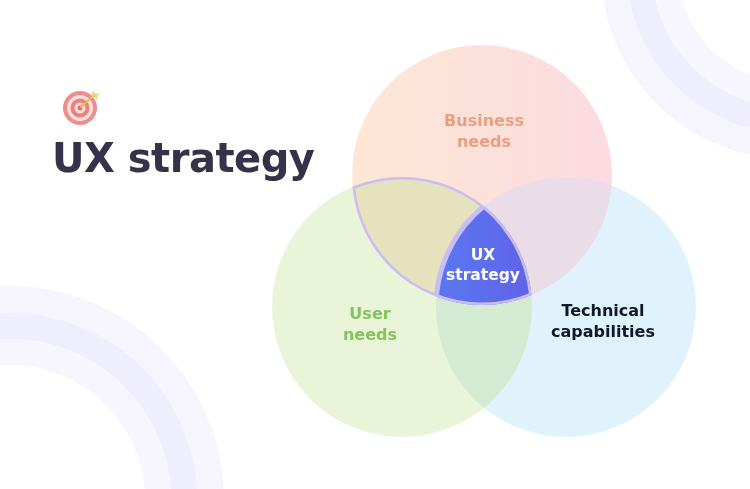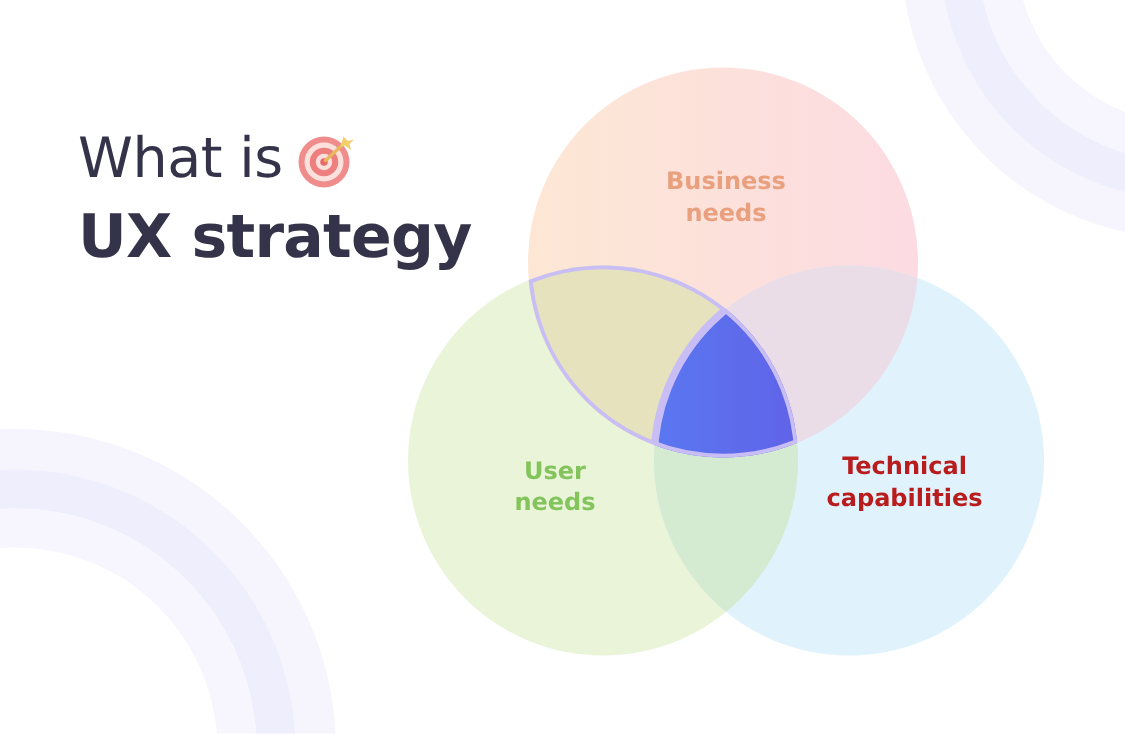--- a/index.html
+++ b/index.html
@@ -51,21 +51,21 @@
     .venn-label {
       position: absolute;
       text-align: center;
       font-weight: 700;
       font-size: 16px;
       line-height: 21px;
       white-space: pre-line;
     }
     .label-business { left: 424px; top: 110px; width: 120px; color: #e9a07e; }
     .label-user     { left: 322px; top: 303px; width: 96px;  color: #84c45c; }
-    .label-tech     { left: 536px; top: 300px; width: 134px; color: #b91c1c; }
+    .label-tech     { left: 536px; top: 300px; width: 134px; color: #0f172a; }
     .label-ux       { left: 434px; top: 245px; width: 98px;  color: #ffffff; font-size: 15.5px; line-height: 20px; }
   </style>
 </head>
 <body>
 
 <div class="canvas">
   <svg width="750" height="489" viewBox="0 0 750 489" style="position:absolute;left:0;top:0;">
     <defs>
       <linearGradient id="gBusiness" x1="0" y1="0" x2="1" y2="0">
         <stop offset="0" stop-color="#fde7d4"></stop>
@@ -115,21 +115,20 @@
           <circle cx="566" cy="307" r="130" fill="url(#gUX)" stroke="#c9bdf6" stroke-width="5"></circle>
           <circle cx="402" cy="307" r="130" fill="none" stroke="#c9bdf6" stroke-width="5"></circle>
           <circle cx="482" cy="175" r="130" fill="none" stroke="#c9bdf6" stroke-width="5"></circle>
         </g>
       </g>
     </g>
   </svg>
 
   <div class="title-block">
     <div class="title-line1">
-      <span>What is</span>
       <span class="target-icon">
         <svg width="44" height="44" viewBox="0 0 44 44">
           <circle cx="20" cy="24" r="17" fill="#f08c8c"></circle>
           <circle cx="20" cy="24" r="13" fill="#fbe0dc"></circle>
           <circle cx="20" cy="24" r="9.5" fill="#ee7f7f"></circle>
           <circle cx="20" cy="24" r="5.5" fill="#fbe0dc"></circle>
           <circle cx="20" cy="24" r="2.5" fill="#ea6b6b"></circle>
           <line x1="21" y1="23" x2="34" y2="11" stroke="#e9b85c" stroke-width="2.2" stroke-linecap="round"></line>
           <path d="M33 7 L36 10 L40 9 L37 12 L38 16 L34 13 L31 14 Z" fill="#f3cf6a"></path>
         </svg>
@@ -137,13 +136,15 @@
     </div>
     <div class="title-line2">UX strategy</div>
   </div>
 
   <div class="venn-label label-business">Business
 needs</div>
   <div class="venn-label label-user">User
 needs</div>
   <div class="venn-label label-tech">Technical
 capabilities</div>
+  <div class="venn-label label-ux">UX
+strategy</div>
 </div>
 
 </body></html>

